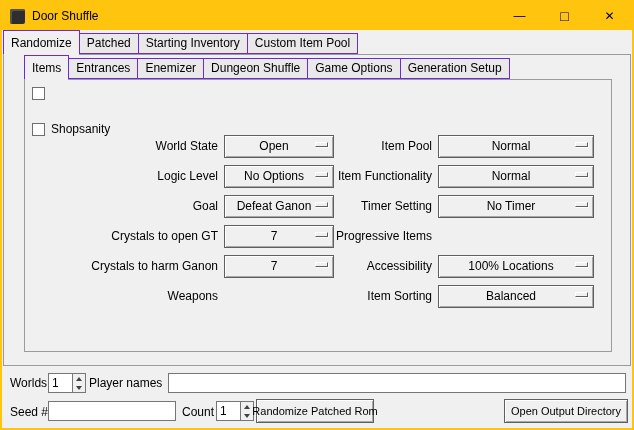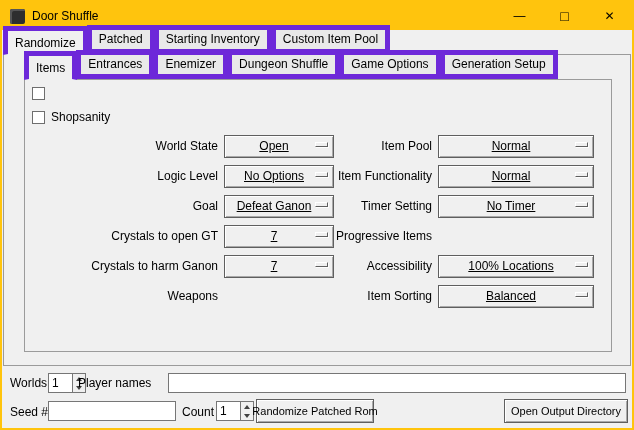--- a/index.html
+++ b/index.html
@@ -26,52 +26,52 @@
     justify-content:center; font-size:12px; color:#000; cursor:default; }
   .win-btn.max { font-size:14px; }
 
   
   .winbody { position:relative; flex:1; background:#f0f0f0; }
 
   
   .tabbar { position:absolute; display:flex; align-items:flex-end; z-index:3; }
   .main-tabbar { left:1px; top:3px; height:21px; }
   .sub-tabbar  { left:22px; top:27px; height:22px; }
-  .tab { padding:2px 7px 3px; border:5px solid #6d28d9; background:#e9e9e9;
+  .tab { padding:2px 7px 3px; border:1px solid #6d28d9; background:#e9e9e9;
     white-space:nowrap; position:relative; }
   .tab + .tab { margin-left:-1px; }
   .tab.active { background:#f0f0f0; padding-top:5px; padding-bottom:4px;
     margin-bottom:-1px; border-bottom:1px solid #f0f0f0; z-index:4; }
   .frame { position:absolute; border:1px solid #9b9b9b; background:#f0f0f0; }
   .main-frame { left:1px; top:24px; width:628px; height:312px; z-index:1; }
   .sub-frame  { left:22px; top:49px; width:588px; height:273px; z-index:2; }
 
   
   .check-row { position:absolute; display:flex; align-items:center; gap:7px;
     height:16px; z-index:5; cursor:default; }
   .check-retro { left:30px; top:55px; }
-  .check-shop  { left:30px; top:79px;gap:6px; }
+  .check-shop  { left:30px; top:91px;gap:6px; }
   .checkbox { width:13px; height:13px; background:#fff; border:1px solid #6e6e6e;
     flex:0 0 13px; }
 
   
   .opt-col { position:absolute; z-index:5; }
   .opt-col-left  { left:28px;  top:101px; width:304px; }
   .opt-col-right { left:330px; top:101px; width:262px; }
   .opt-row { height:30px; display:flex; align-items:center; }
   .opt-label { text-align:right; white-space:nowrap; margin-right:6px; }
   .opt-col-left  .opt-label { width:188px; }
   .opt-col-right .opt-label { width:100px; }
   .btn3d { background:#f0f0f0; border:1px solid #5f5f5f;
     box-shadow: inset 1px 1px 0 #ffffff, inset -1px -1px 0 #a9a9a9; }
   .optmenu { height:23px; position:relative; display:flex; align-items:center;
     justify-content:center; cursor:default; }
   .opt-col-left  .optmenu { width:110px; }
   .opt-col-right .optmenu { width:156px; }
-  .opt-value { white-space:nowrap; padding-right:10px;text-decoration:underline; }
+  .opt-value { white-space:nowrap; padding-right:10px; }
   .menu-indicator { position:absolute; right:5px; top:50%; margin-top:-4px;
     width:13px; height:5px; background:#f0f0f0;
     border-top:1px solid #fff; border-left:1px solid #fff;
     border-right:1px solid #5f5f5f; border-bottom:1px solid #5f5f5f;
     box-shadow:1px 1px 0 #fdfdfd; }
 
   
   .b-label { position:absolute; line-height:22px; white-space:nowrap; }
   .entry { position:absolute; background:#fff; border:1px solid #767676;
     font-family:"Liberation Sans", sans-serif; font-size:12px; padding:0 3px;
@@ -85,21 +85,21 @@
     justify-content:center; cursor:default; }
   .tri-up { width:0; height:0; border-left:3px solid transparent;
     border-right:3px solid transparent; border-bottom:4px solid #404040; }
   .tri-down { width:0; height:0; border-left:3px solid transparent;
     border-right:3px solid transparent; border-top:4px solid #404040; }
   .push-btn { position:absolute; height:24px; display:flex; align-items:center;
     justify-content:center; font-size:11px; white-space:nowrap; cursor:default; }
 
   #worlds-label  { left:8px;   top:342px; }
   #worlds-spin   { left:46px;  top:343px; width:38px;  height:20px; }
-  #players-label { left:76px;  top:342px; }
+  #players-label { left:87px;  top:342px; }
   #players-input { left:166px; top:343px; width:458px; height:20px; }
   #seed-label    { left:8px;   top:371px; }
   #seed-input    { left:46px;  top:371px; width:128px; height:20px; }
   #count-label   { left:180px; top:371px; }
   #count-spin    { left:214px; top:371px; width:38px;  height:20px; }
   #generate-btn  { left:254px; top:369px; width:118px; }
   #save-btn      { left:384px; top:369px; width:114px; }
   #open-btn      { left:502px; top:369px; width:124px; }
 </style>
 </head>

